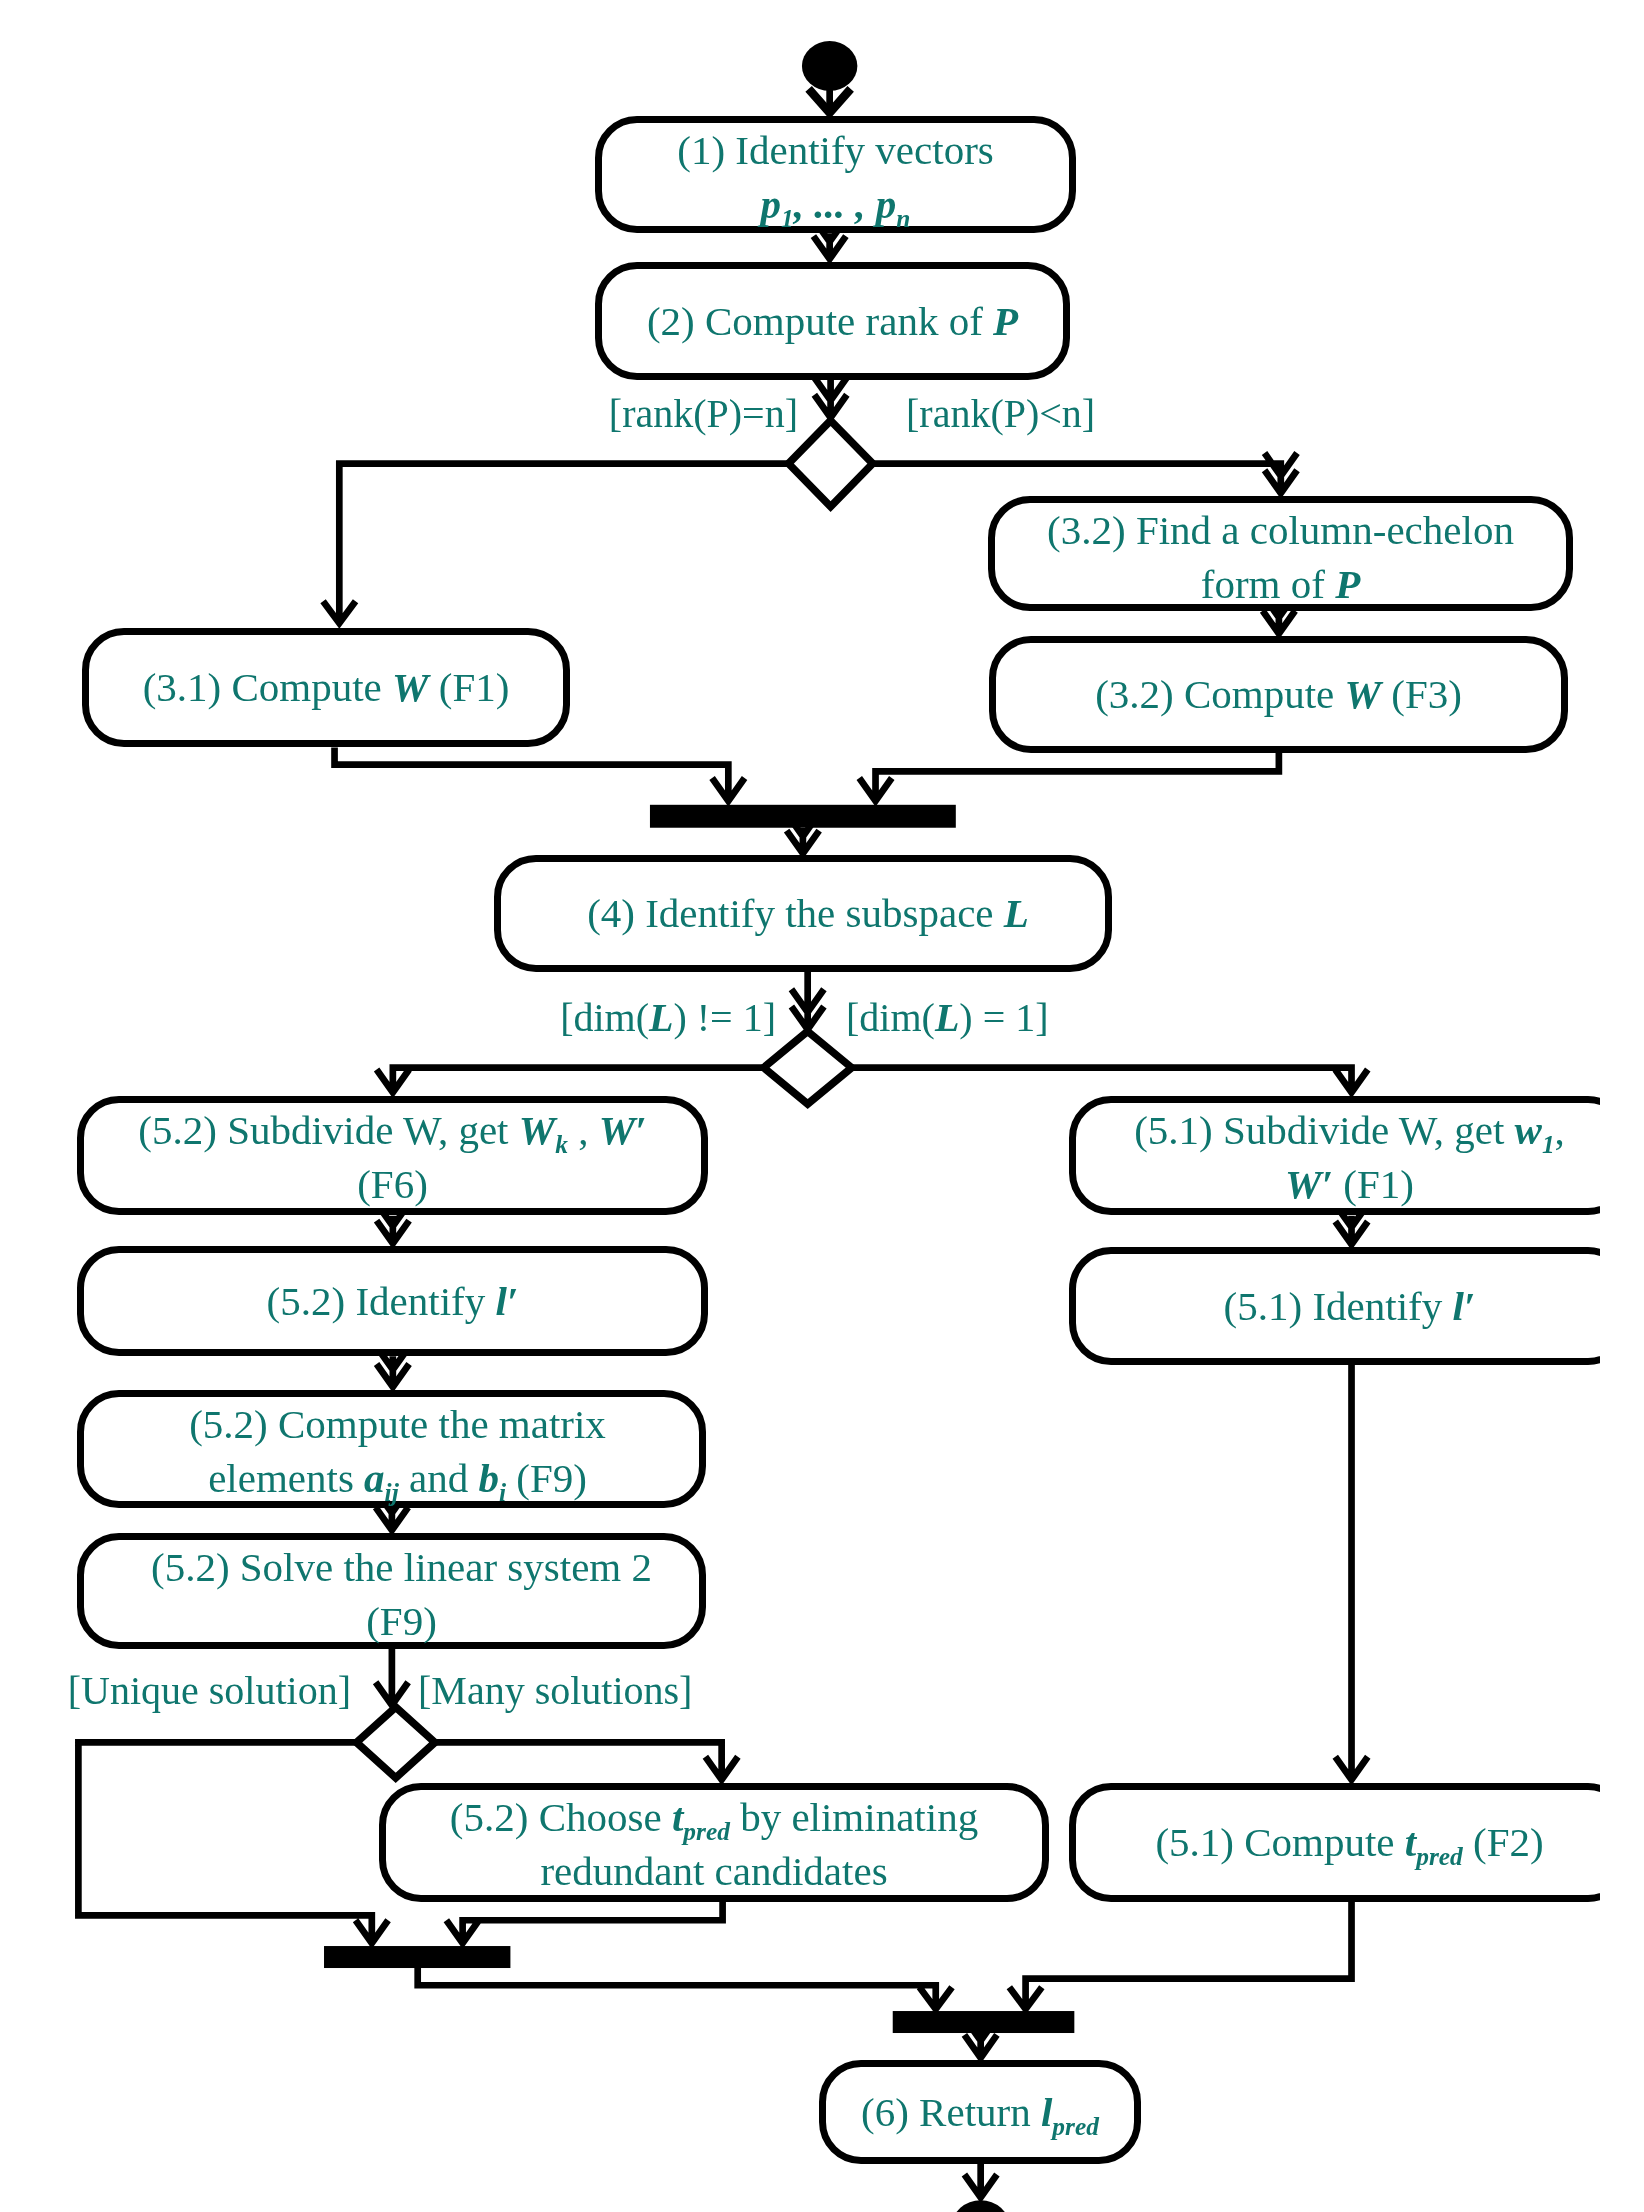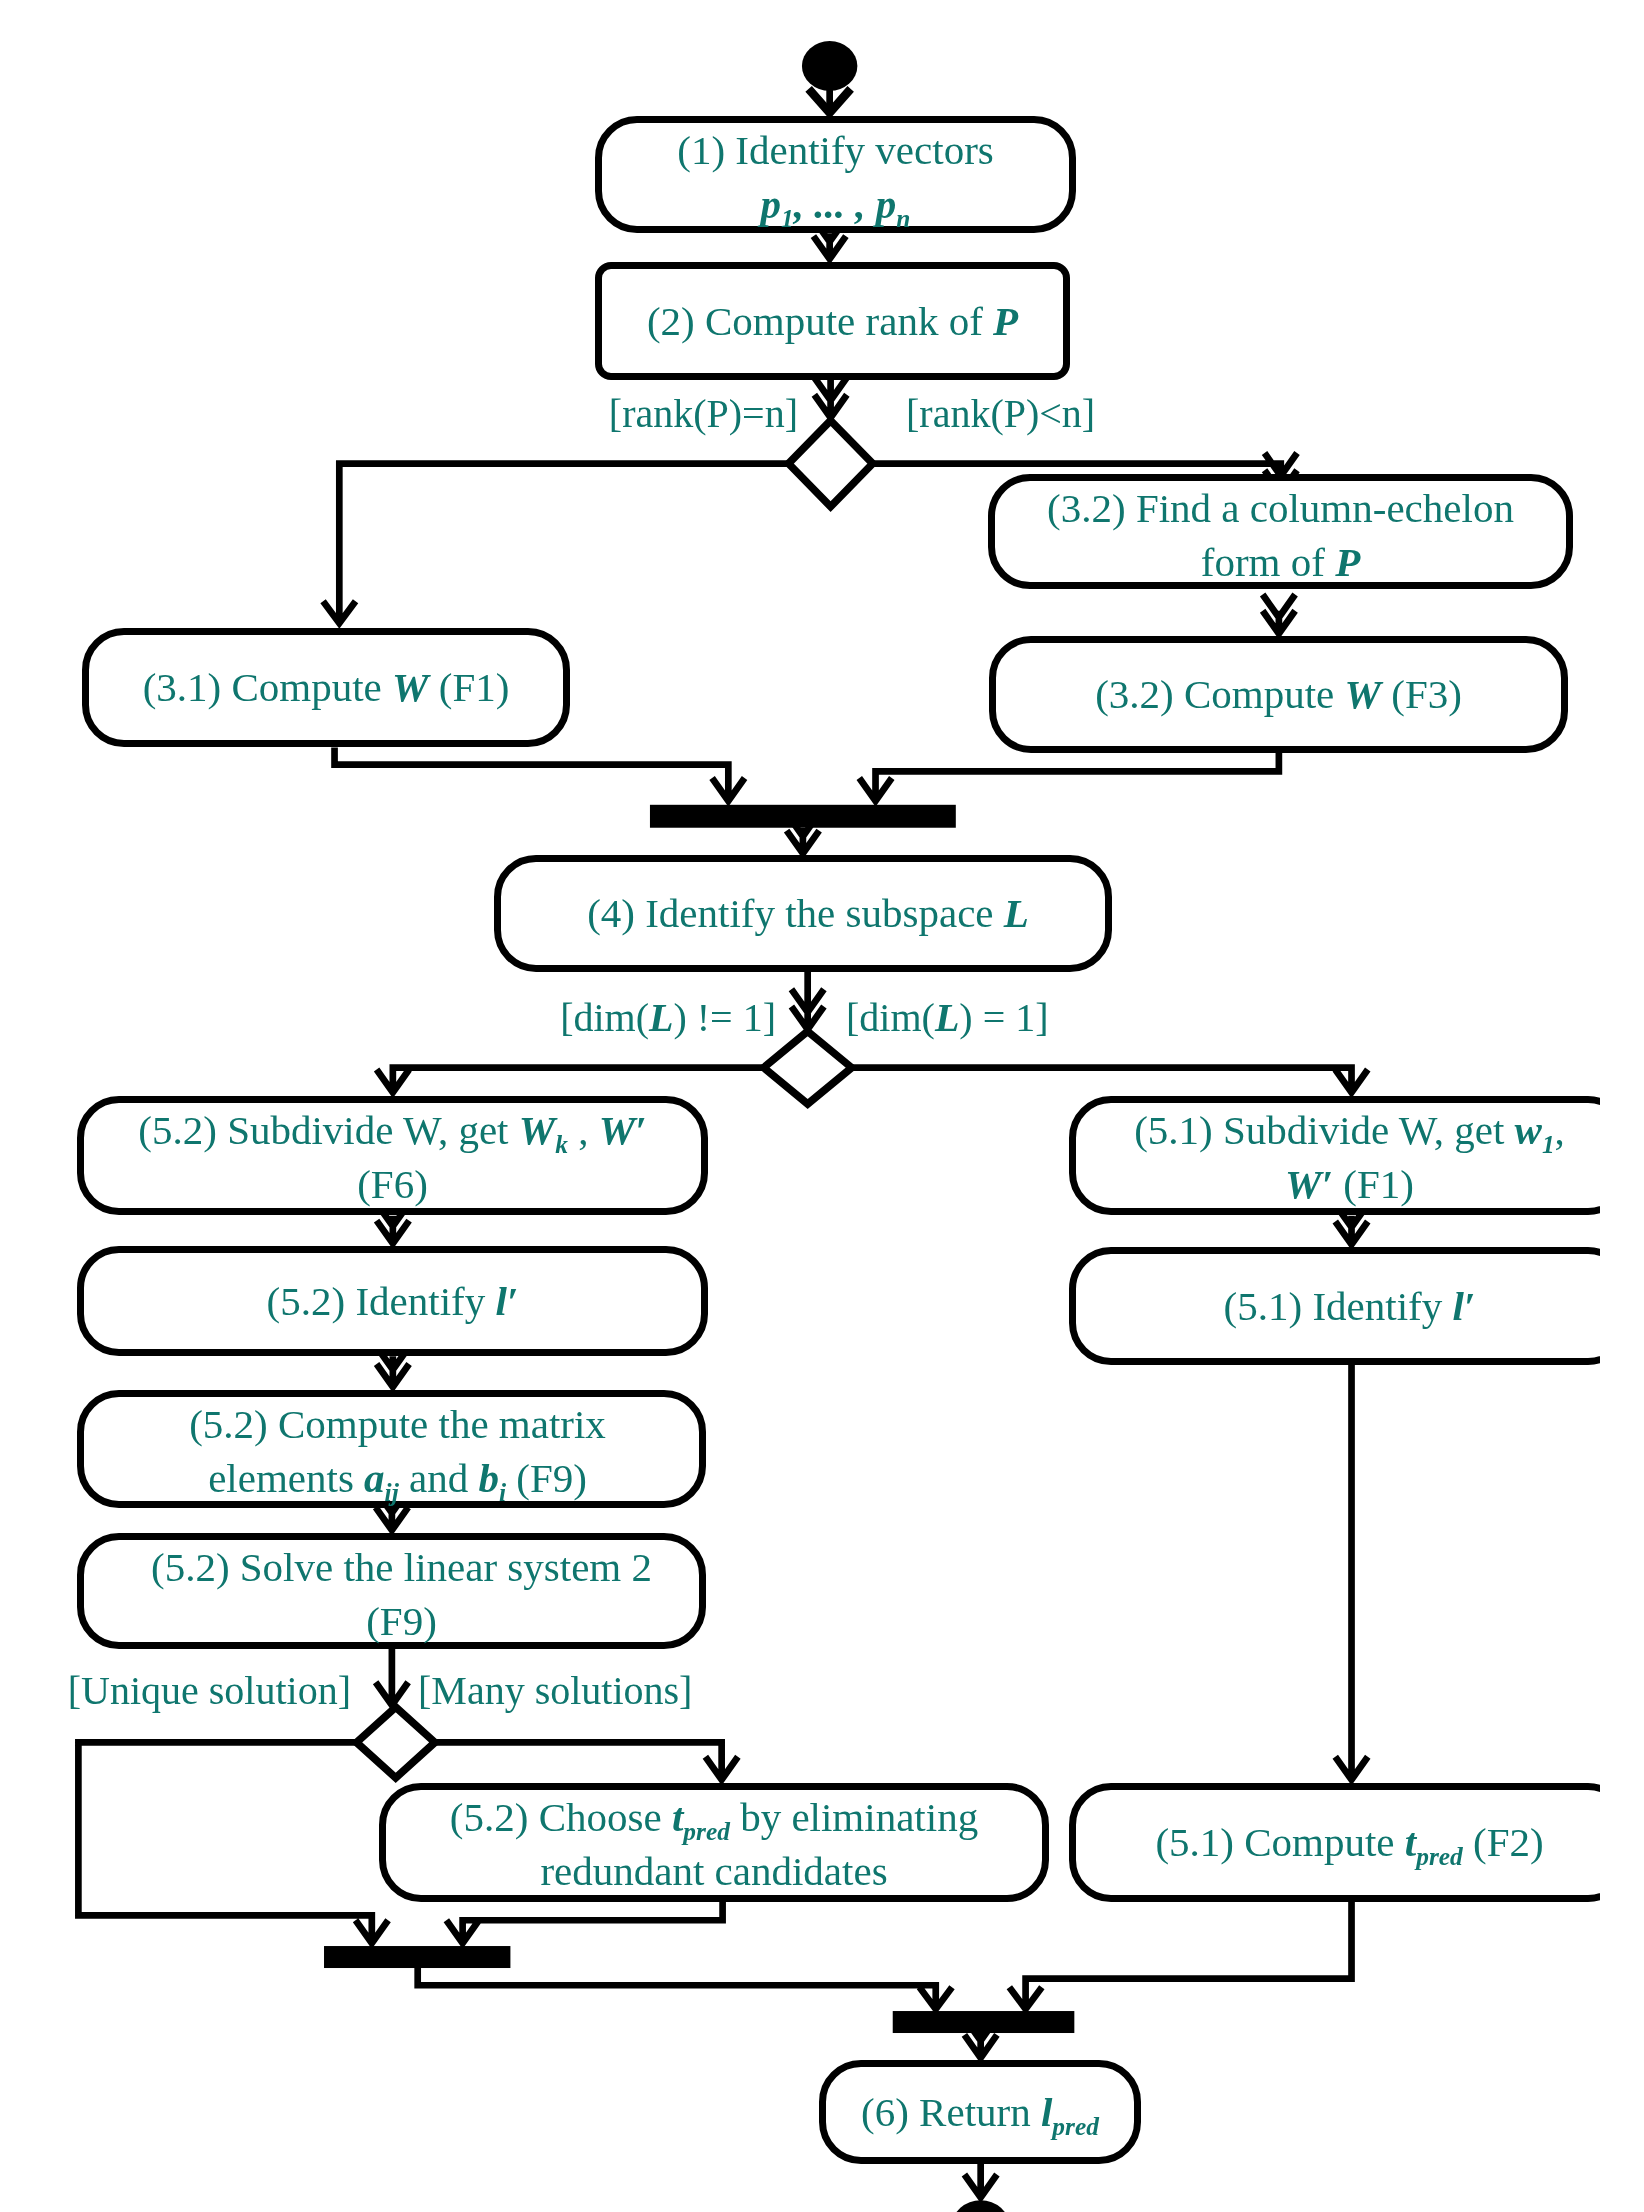--- a/index.html
+++ b/index.html
@@ -98,24 +98,24 @@
     <rect x="934" y="2062" width="190" height="23" fill="#000"></rect>
     <polygon points="869,398 913,443 869,488 825,443" fill="#fff" stroke="#000" stroke-width="8"></polygon>
     <polygon points="845,1037 891,1075 845,1113 799,1075" fill="#fff" stroke="#000" stroke-width="8"></polygon>
     <polygon points="414,1744 455,1781 414,1818 373,1781" fill="#fff" stroke="#000" stroke-width="8"></polygon>
     <ellipse cx="1026" cy="2287" rx="30" ry="27" fill="#000"></ellipse>
   </svg>
 
   <div class="node" style="left:595px;top:76px;width:481px;height:117px;">
     <span class="txt">(1) Identify vectors<br><i>p<sub>1</sub>, ... , p<sub>n</sub></i></span>
   </div>
-  <div class="node" style="left:595px;top:222px;width:475px;height:118px;border-radius:16px;">
+  <div class="node" style="left:595px;top:222px;width:475px;height:118px;">
     <span class="txt">(2) Compute rank of <i>P</i></span>
   </div>
-  <div class="node" style="left:988px;top:434px;width:585px;height:115px;">
+  <div class="node" style="left:988px;top:456px;width:585px;height:115px;">
     <span class="txt">(3.2) Find a column-echelon<br>form of <i>P</i></span>
   </div>
   <div class="node" style="left:82px;top:588px;width:488px;height:119px;">
     <span class="txt">(3.1) Compute <i>W</i> (F1)</span>
   </div>
   <div class="node" style="left:989px;top:596px;width:579px;height:117px;">
     <span class="txt">(3.2) Compute <i>W</i> (F3)</span>
   </div>
   <div class="node" style="left:494px;top:815px;width:618px;height:117px;padding-left:10px;">
     <span class="txt">(4) Identify the subspace <i>L</i></span>

